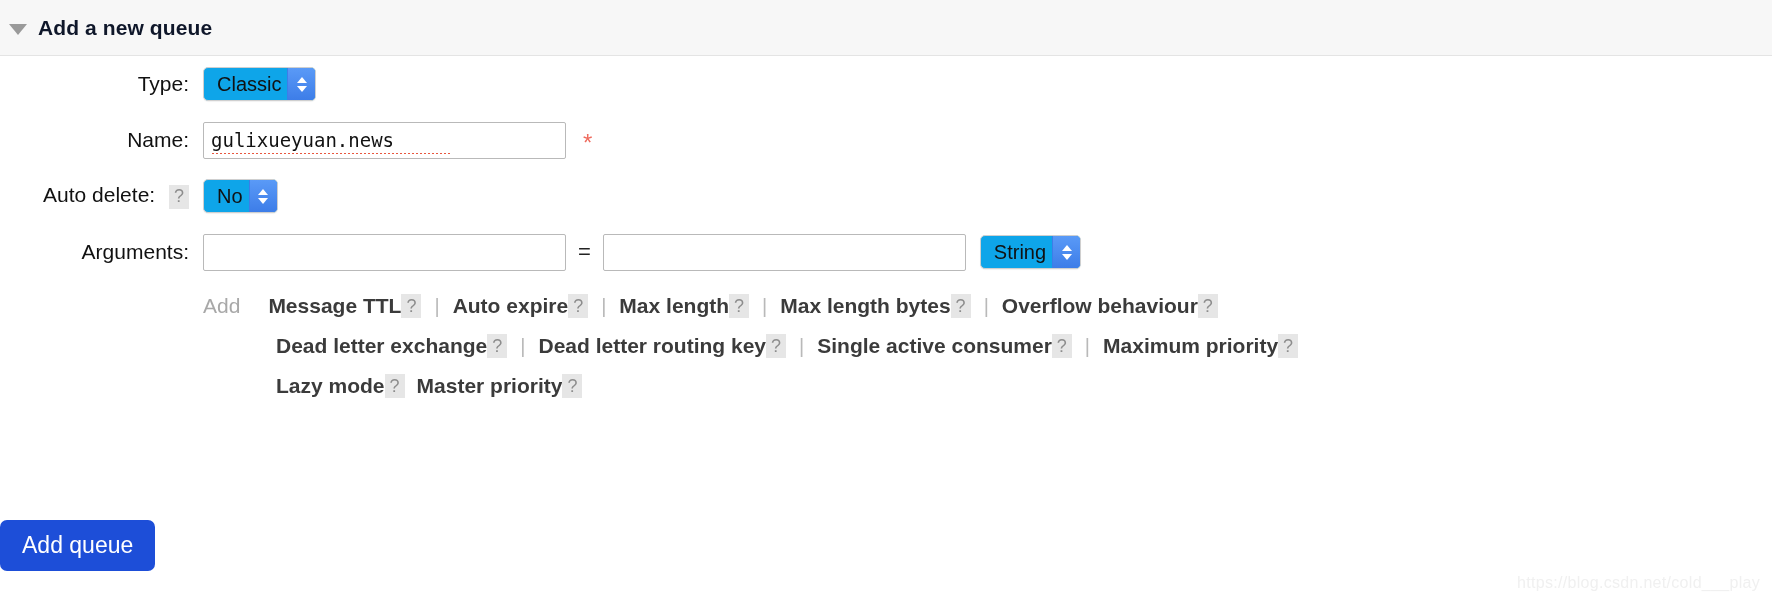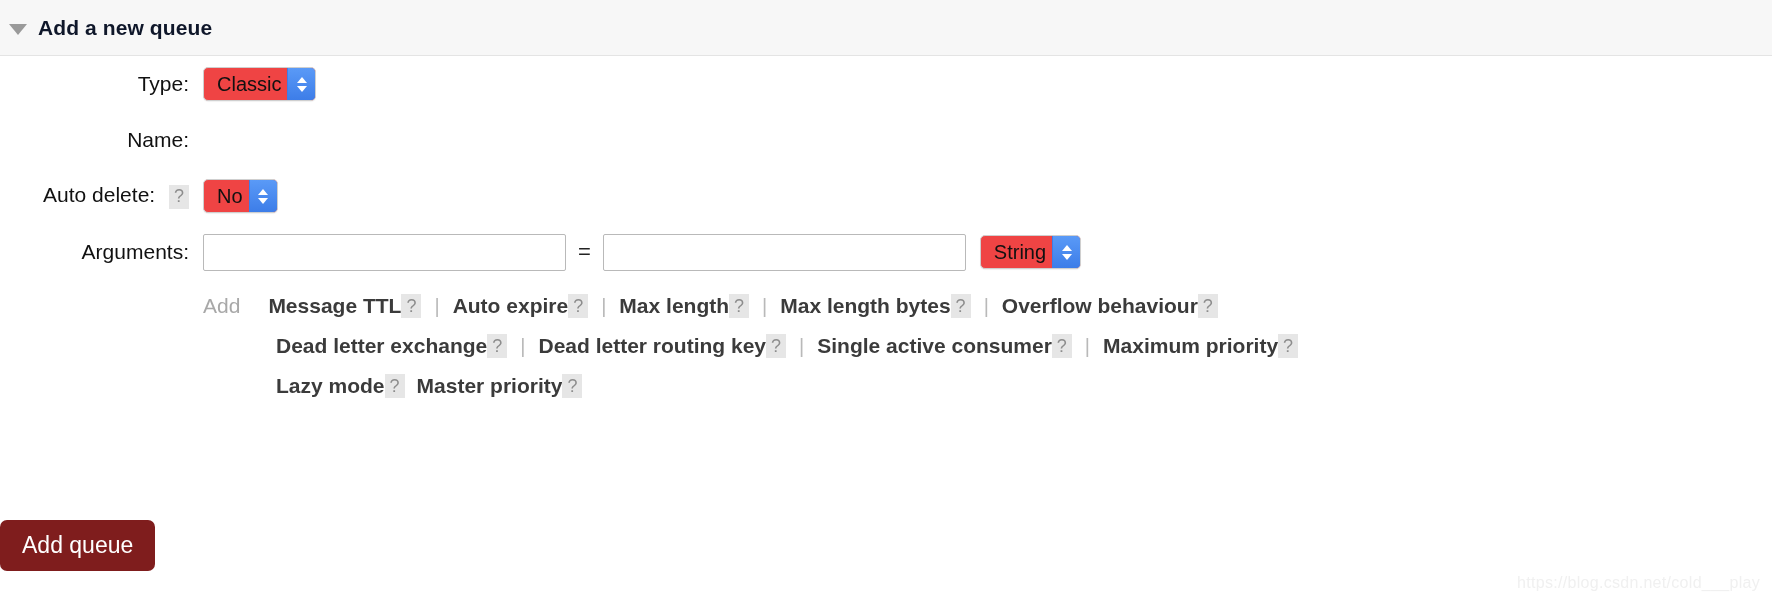--- a/index.html
+++ b/index.html
@@ -74,21 +74,21 @@
     display: flex;
     align-items: center;
   }
 
   
   .mac-select {
     position: relative;
     display: inline-flex;
     align-items: center;
     height: 34px;
-    background: #ef4444;
+    background: #0ea5e9;
     border: 1px solid #cfcfcf;
     border-radius: 5px;
     box-shadow: 0 1px 1px rgba(0,0,0,0.06);
     box-sizing: border-box;
     padding-left: 13px;
     padding-right: 34px;
     font-size: 20px;
     color: #111111;
     cursor: pointer;
     overflow: hidden;
@@ -226,21 +226,21 @@
     align-items: center;
   }
 
   
   .submit-wrap {
     position: absolute;
     left: 0;
     top: 520px;
   }
   .submit-button {
-    background: #7f1d1d;
+    background: #1d4ed8;
     color: #ffffff;
     border: none;
     border-radius: 7px;
     font-family: "Liberation Sans", sans-serif;
     font-size: 23px;
     padding: 14px 22px;
     cursor: pointer;
     line-height: 1;
   }
 
@@ -272,20 +272,27 @@
         <span class="stepper">
           <span class="chev up"></span>
           <span class="chev down"></span>
         </span>
       </div>
     </div>
   </div>
 
   <div class="form-row">
     <div class="row-label">Name:</div>
+    <div class="row-control">
+      <div class="name-value-wrap">
+        <input class="text-input name-input" type="text" value="gulixueyuan.news" style="">
+        <span class="spell-underline"></span>
+      </div>
+      <span class="required-star">*</span>
+    </div>
   </div>
 
 
   <div class="form-row">
     <div class="row-label">
       <span>Auto delete:</span>
       <span class="help-chip label-help">?</span>
     </div>
     <div class="row-control">
       <div class="mac-select">

